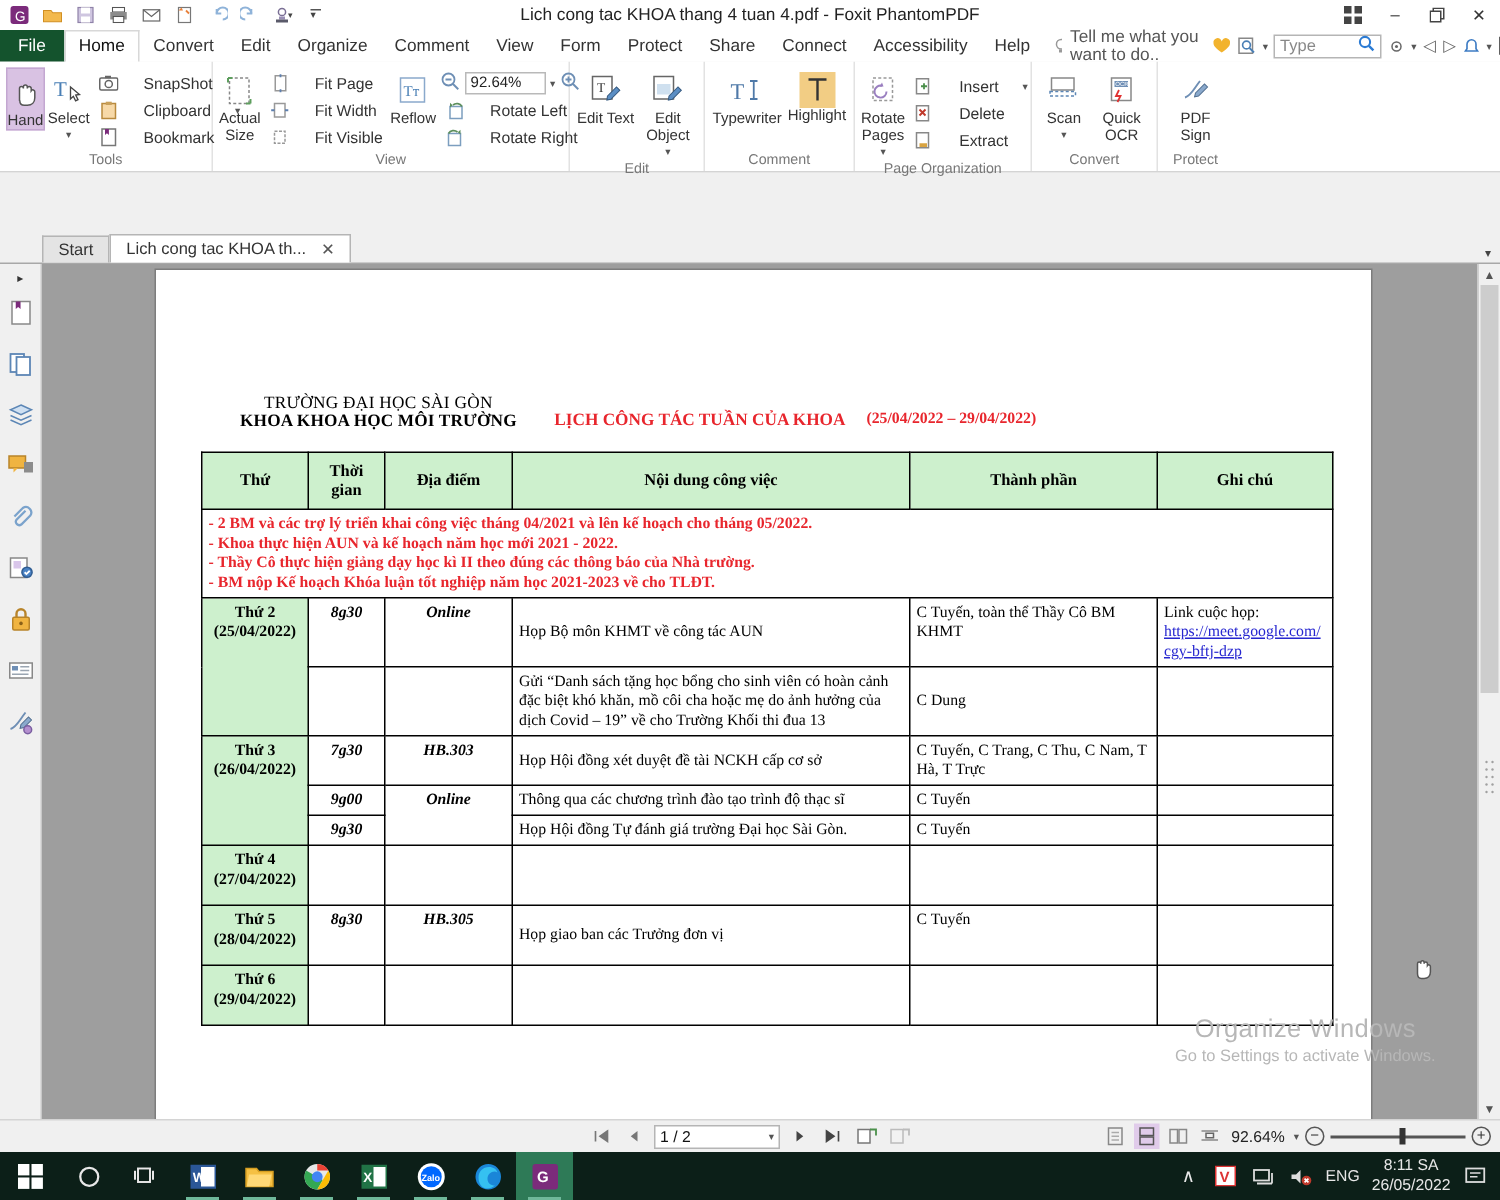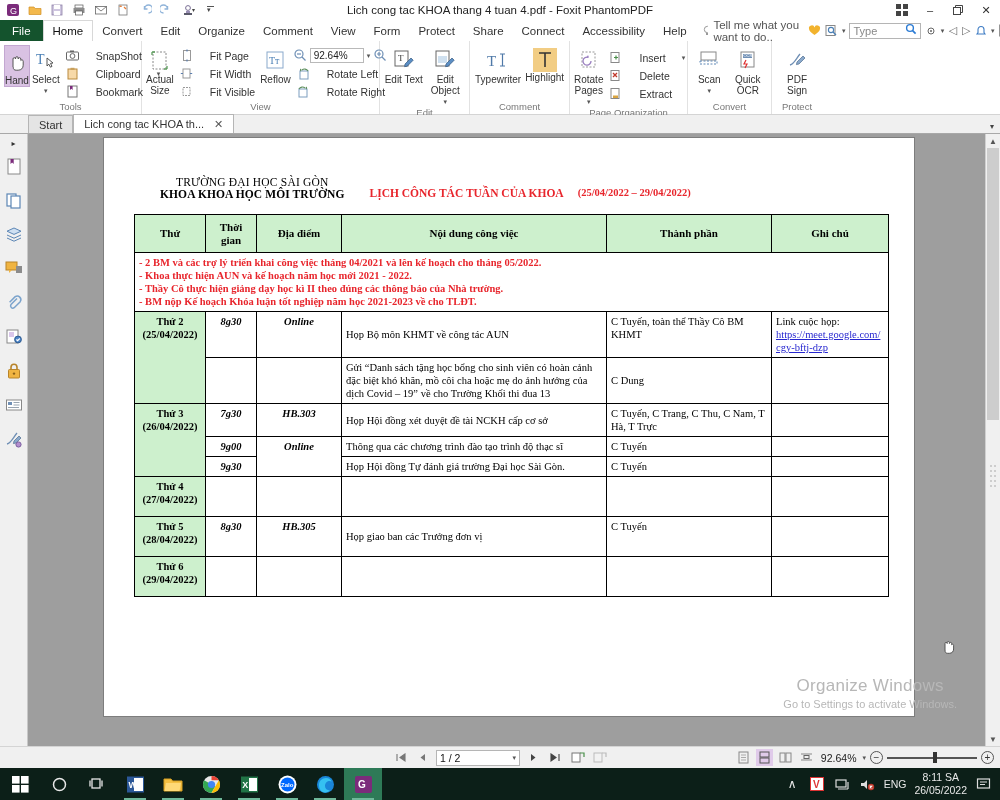--- a/index.html
+++ b/index.html
@@ -41,21 +41,21 @@
   .bigbtn .gl { height:26px; display:flex; align-items:center; justify-content:center;}
   .bigbtn.sel { background:#d9c2e3; border:1px solid #c3a7d1;}
   .smallcol { display:flex; flex-direction:column; gap:1px; padding-top:2px;}
   .smallbtn { display:flex; align-items:center; gap:16px; font-size:10.5px; color:#333; height:17px; padding:0 3px; white-space:nowrap;}
   .smallbtn .gl { width:15px; height:15px; display:flex; align-items:center; justify-content:center;}
   .zoombox { display:flex; align-items:center; gap:3px; height:17px;}
   .zoomval { width:54px; height:15px; border:1px solid #b9b9b9; background:#fff; font-size:10px; display:flex; align-items:center; padding-left:3px; color:#222;}
   .caret { font-size:7px; color:#555;}
 
   
-  .tabstrip { height:19px; background:#f0f0f0; display:flex; align-items:flex-end; position:relative; border-bottom:1px solid #a8a8a8;}
+  .tabstrip { height:19px; background:#f0f0f0; display:flex; align-items:flex-end; position:relative; border-bottom:1px solid #a8a8a8;margin-top:42px;}
   .doctab { height:18px; display:flex; align-items:center; padding:0 10px; font-size:11px; color:#333; background:#e4e4e4;
             border-left:1px solid #b5b5b5; border-top:1px solid #b5b5b5; border-right:1px solid #b5b5b5;
             transform:skewX(0deg); position:relative;}
   .doctab:first-child { margin-left:28px;}
   .doctab.active { background:#fff; height:19px; }
   .doctab .x { margin-left:10px; font-size:11px; color:#555;}
   .tabstrip .chev { margin-left:auto; margin-right:6px; font-size:8px; color:#444; padding-bottom:2px;}
 
   
   .main { flex:1; display:flex; position:relative; background:#9e9e9e; overflow:hidden;}
@@ -70,21 +70,21 @@
   .vsb .track { flex:1;}
   .vsb .grip { position:absolute; top:330px; left:3px; width:9px; height:30px; }
 
   .watermark { position:absolute; right:28px; bottom:36px; text-align:center; color:#b7b7b7; pointer-events:none;}
   .watermark .l1 { font-size:17px; letter-spacing:.3px;}
   .watermark .l2 { font-size:11px; margin-top:2px;}
   .handcur { position:absolute; right:28px; bottom:88px; font-size:15px; color:#fff; text-shadow:0 0 1px #000;}
 
   
   .docpad { padding:38px 30px 0 30px; font-family:"Liberation Serif", serif; color:#000;}
-  .hdr { display:flex; align-items:flex-start; }
+  .hdr { display:flex; align-items:flex-start;margin-top:45px; }
   .hdr-left { padding-left:26px; }
   .hdr-l1 { font-size:11.5px; letter-spacing:.2px; text-align:center;}
   .hdr-l2 { font-size:11.5px; font-weight:bold; letter-spacing:.1px;}
   .hdr-mid { margin-left:25px; margin-top:11px; color:#e8262d; font-weight:bold; font-size:11.5px;}
   .hdr-date { color:#e8262d; font-weight:bold; font-size:10.5px; margin-left:14px;}
 
   table.sched { border-collapse:collapse; width:754px; margin-top:14px; table-layout:fixed;}
   table.sched td, table.sched th { border:1px solid #000; vertical-align:top; padding:3px 4px; font-size:10.5px; line-height:13px;}
   table.sched th { background:#cdf0cd; text-align:center; vertical-align:middle; font-weight:bold; font-size:11px; height:38px;}
   td.daycell { background:#cdf0cd; text-align:center; vertical-align:middle; font-weight:bold; font-size:10.5px; line-height:13px;}

